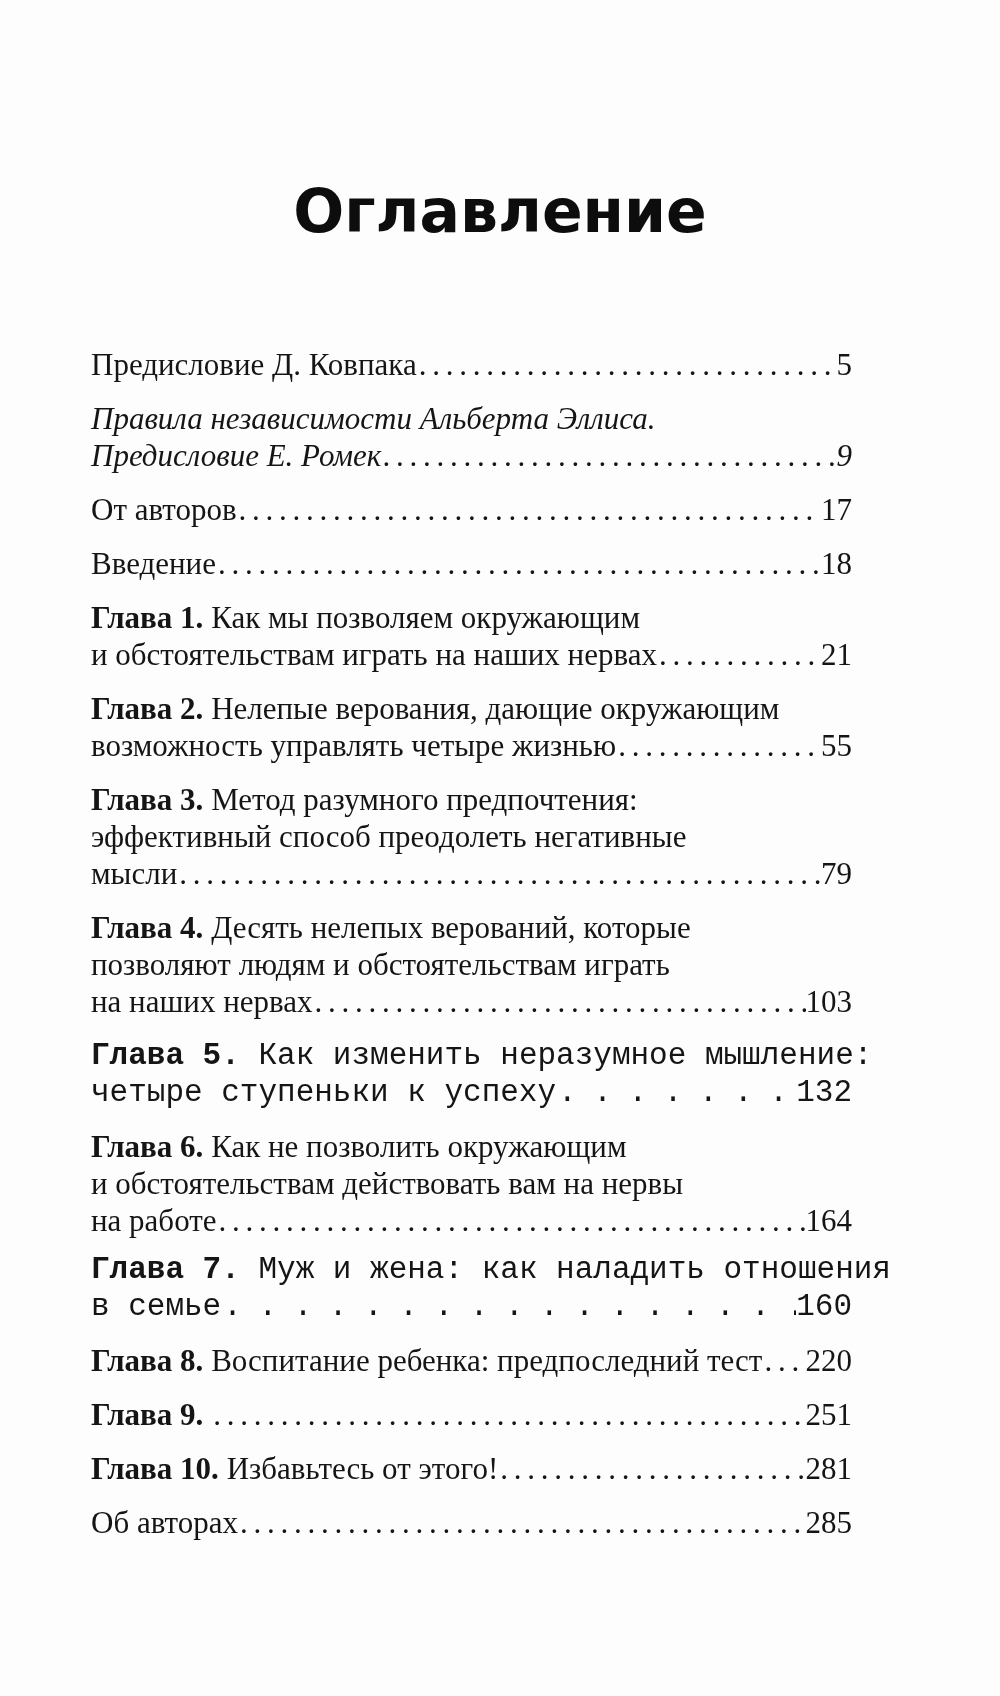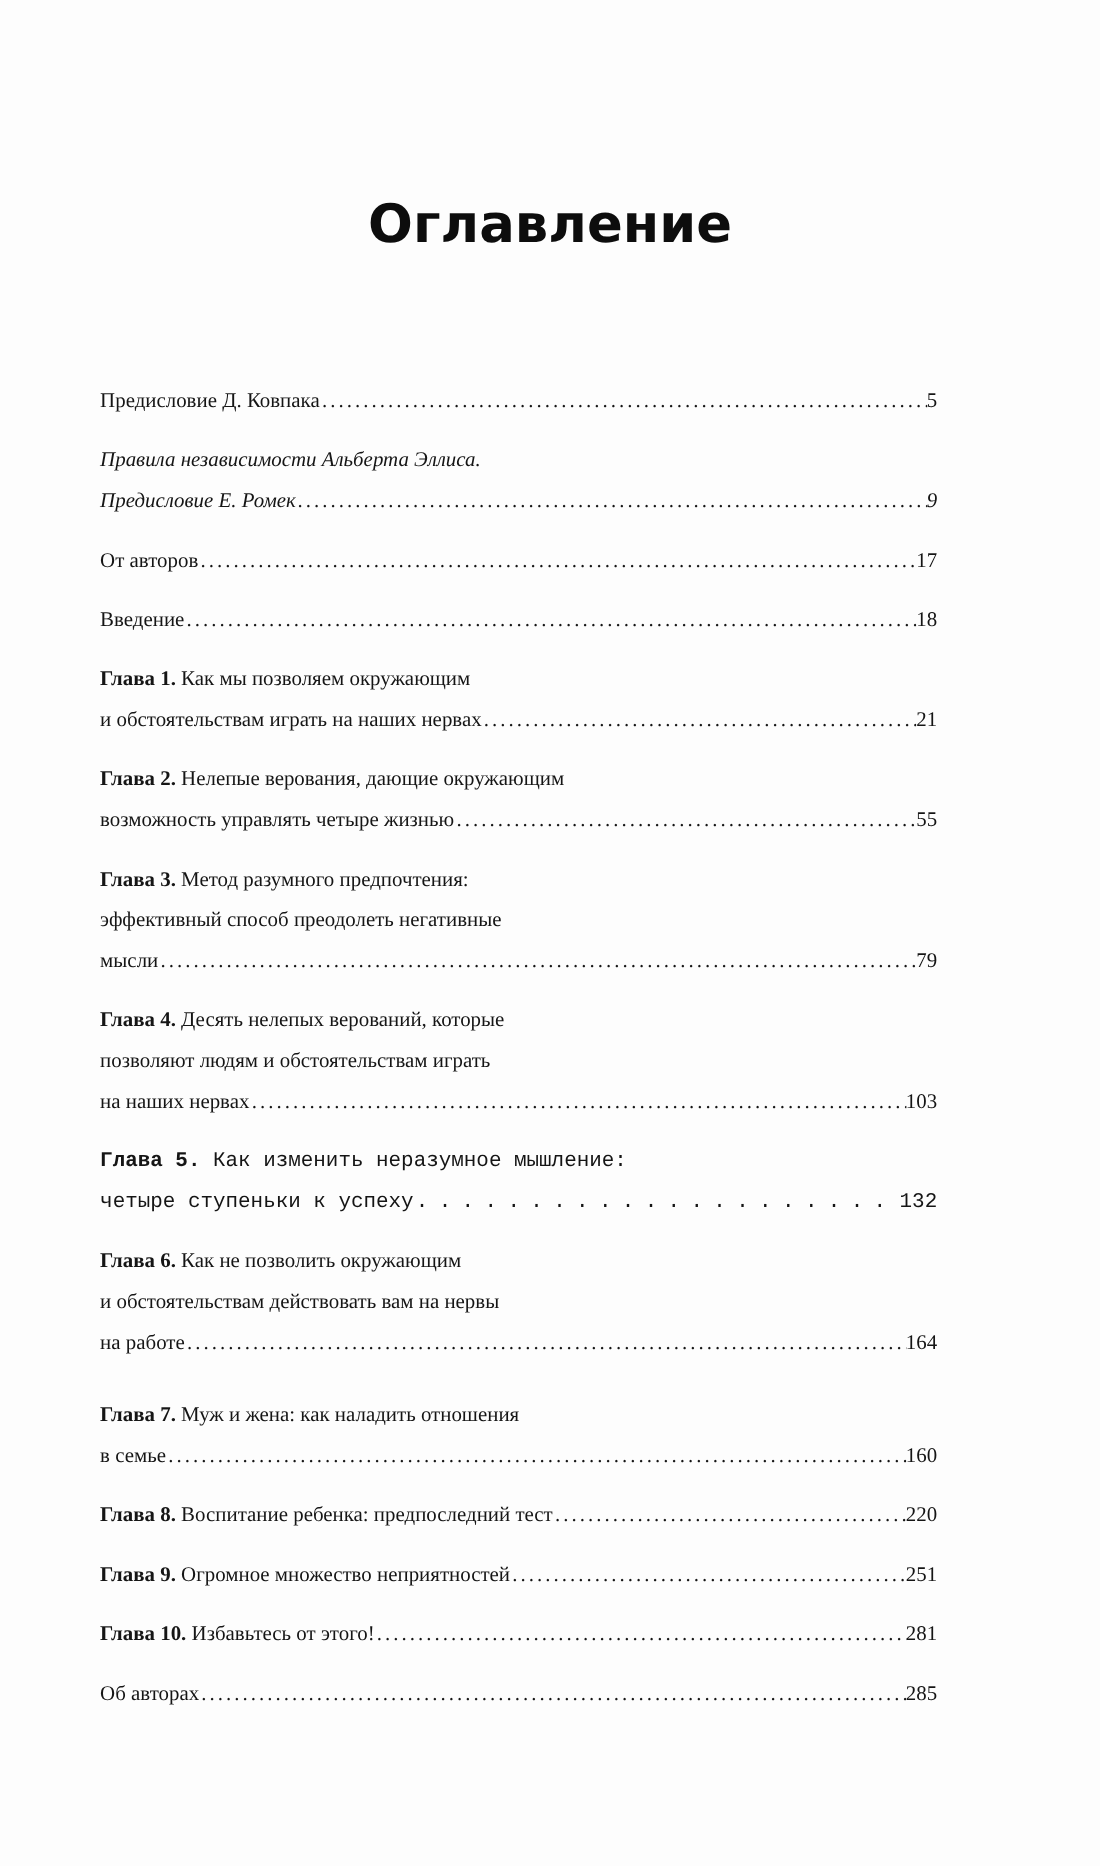--- a/index.html
+++ b/index.html
@@ -21,31 +21,31 @@
       width: 1000px; height: 1696px;
     }
     .title {
       position: absolute;
       left: 0;
       width: 1000px;
       top: 176px;
       text-align: center;
       font-family: "DejaVu Sans", sans-serif;
       font-weight: bold;
-      font-size: 48px;
+      font-size: 60px;
       letter-spacing: 0px;
       color: #0d0d0d;
     }
     .toc {
       position: absolute;
       left: 91px;
       width: 761px;
       top: 346px;
       font-family: "Liberation Serif", serif;
-      font-size: 19px;
+      font-size: 31px;
       color: #151515;
     }
     .entry {
       position: relative;
       margin: 0;
     }
     .line {
       display: flex;
       align-items: baseline;
       height: 37px;
@@ -181,21 +181,21 @@
         </div>
         <div class="line">
           <span class="txt">и обстоятельствам действовать вам на нервы</span>
         </div>
         <div class="line">
           <span class="txt">на работе</span>
           <span class="leader"></span>
           <span class="page-num">164</span>
         </div>
       </div>
-      <div class="entry" style="margin-top: 29px;">
+      <div class="entry" style="margin-top: 12px; font-family: Liberation Mono, monospace;">
         <div class="line">
           <span class="txt label-bold">Глава 7.</span>
           <span class="txt">&nbsp;</span>
           <span class="txt">Муж и жена: как наладить отношения</span>
         </div>
         <div class="line">
           <span class="txt">в семье</span>
           <span class="leader"></span>
           <span class="page-num">160</span>
         </div>
@@ -206,21 +206,20 @@
           <span class="txt">&nbsp;</span>
           <span class="txt">Воспитание ребенка: предпоследний тест</span>
           <span class="leader"></span>
           <span class="page-num">220</span>
         </div>
       </div>
       <div class="entry" style="margin-top: 17px;">
         <div class="line">
           <span class="txt label-bold">Глава 9.</span>
           <span class="txt">&nbsp;</span>
-          <span class="txt">Огромное множество неприятностей</span>
           <span class="leader"></span>
           <span class="page-num">251</span>
         </div>
       </div>
       <div class="entry" style="margin-top: 17px;">
         <div class="line">
           <span class="txt label-bold">Глава 10.</span>
           <span class="txt">&nbsp;</span>
           <span class="txt">Избавьтесь от этого!</span>
           <span class="leader"></span>

